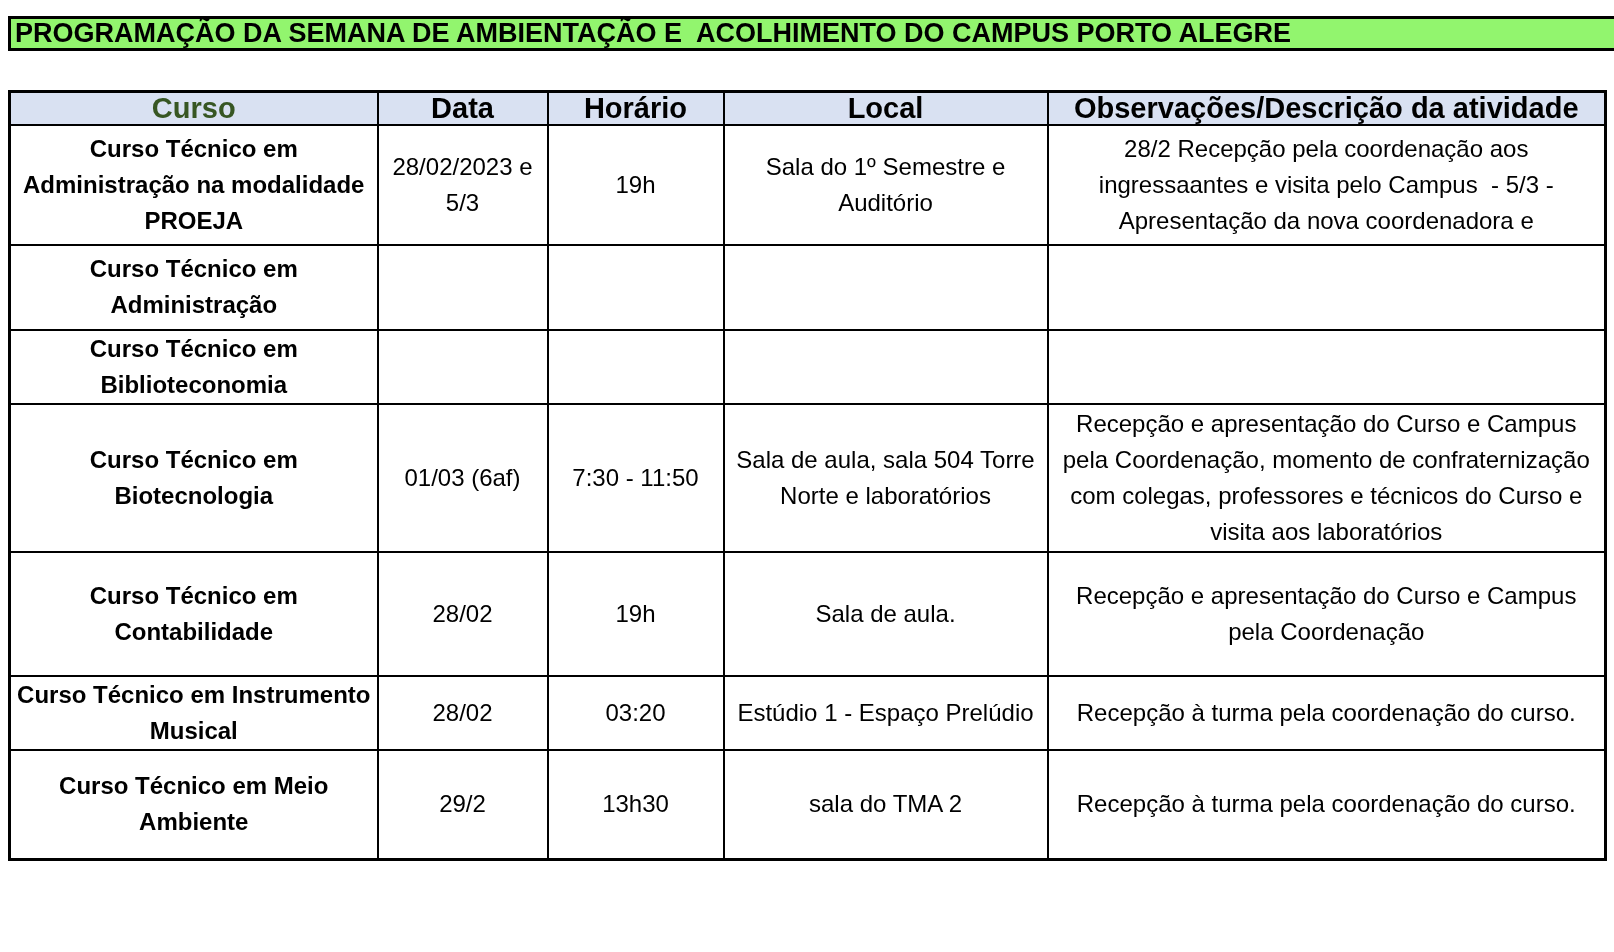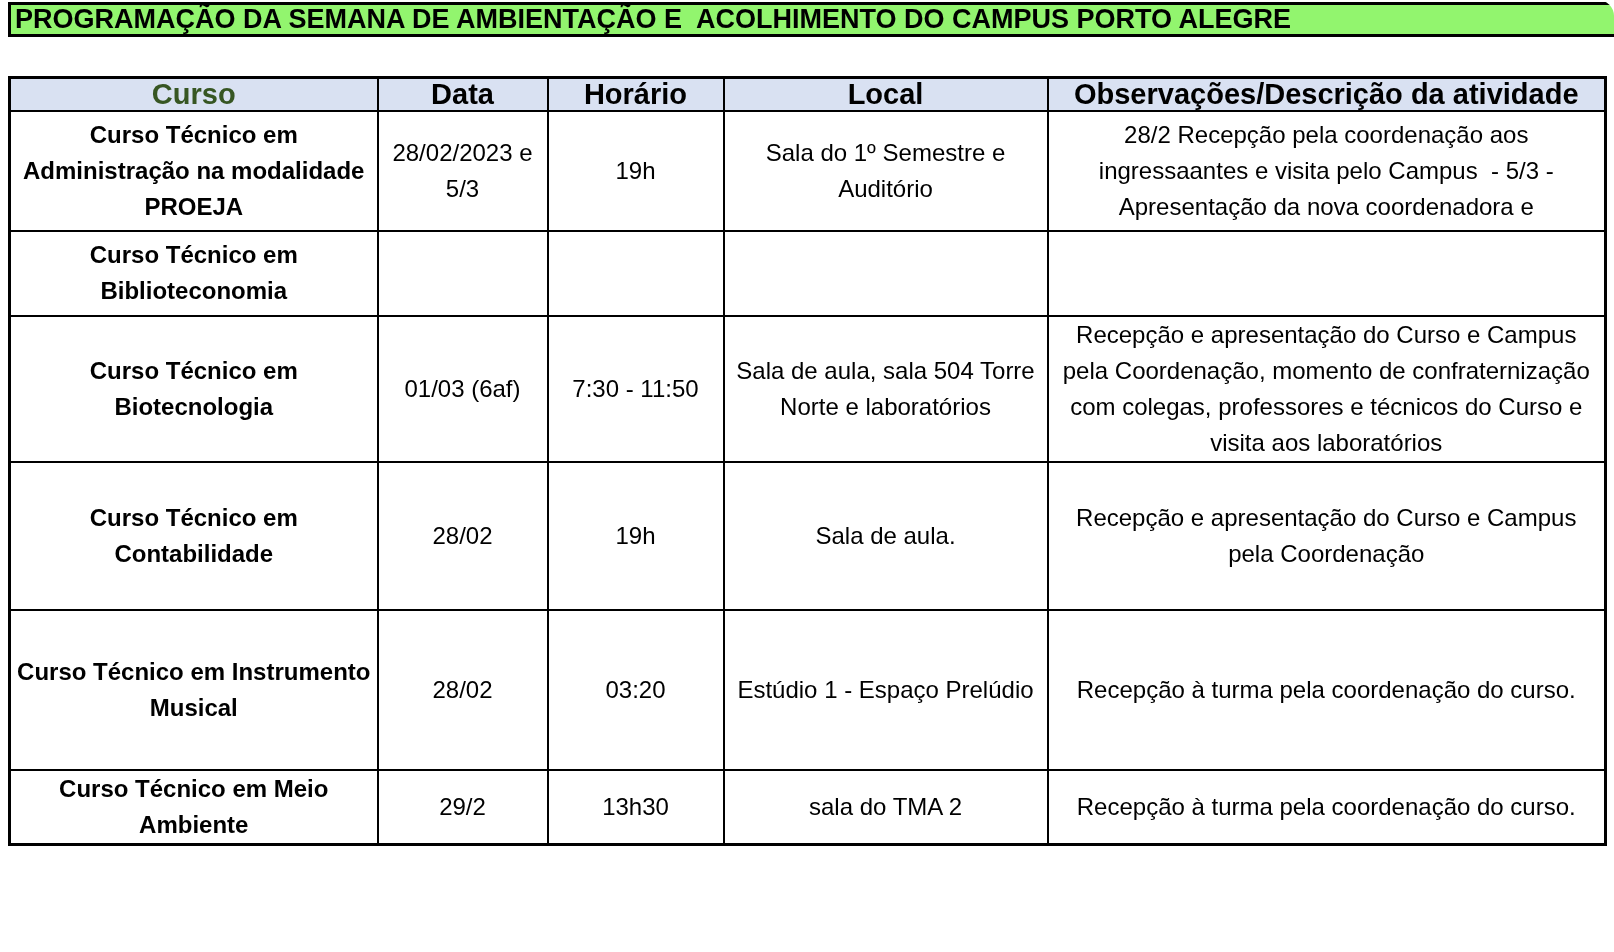--- a/index.html
+++ b/index.html
@@ -6,21 +6,21 @@
     margin: 0;
     padding: 0;
     background: #ffffff;
     font-family: "Liberation Sans", "DejaVu Sans", sans-serif;
     color: #000000;
   }
   .page {
     width: 1614px;
     height: 952px;
     box-sizing: border-box;
-    padding: 2px 8px 0 8px;
+    padding: 16px 8px 0 8px;
     overflow: hidden;
     border-radius: 16px;
   }
   .title-bar {
     box-sizing: border-box;
     width: 1606px;            
     height: 35px;
     background: #92F56E;
     border: 3px solid #000;
     border-right: none;
@@ -61,21 +61,21 @@
   tbody td {
     font-size: 24px;
     line-height: 36px;
   }
   tbody td.course { font-weight: bold; }
   
   tbody tr:nth-child(1) { height: 120px; margin-top: 47px; }
   tbody tr:nth-child(2) { height: 85px;  }
   tbody tr:nth-child(3) { height: 71px;  }
   tbody tr:nth-child(4) { height: 148px; }
-  tbody tr:nth-child(5) { height: 160px; }
+  tbody tr:nth-child(5) { height: 124px; }
   tbody tr:nth-child(6) { height: 64px;  }
   tbody tr:nth-child(7) { height: 110px;  }
   tbody tr:nth-child(8) { height: 90px;  }
   col.c-curso   { width: 368px; }
   col.c-data    { width: 170px; }
   col.c-horario { width: 176px; }
   col.c-local   { width: 324px; }
   col.c-obs     { width: 558px; }
 </style>
 </head>
@@ -106,20 +106,27 @@
     </thead>
     <tbody>
       <tr>
         <td class="course">Curso Técnico em Administração na modalidade PROEJA</td>
         <td>28/02/2023 e 5/3</td>
         <td>19h</td>
         <td>Sala do 1º Semestre e Auditório</td>
         <td>28/2 Recepção pela coordenação aos ingressaantes e visita pelo Campus  - 5/3 - Apresentação da nova coordenadora e</td>
       </tr>
       <tr>
+        <td class="course">Curso Técnico em Administração</td>
+        <td></td>
+        <td></td>
+        <td></td>
+        <td></td>
+      </tr>
+      <tr>
         <td class="course">Curso Técnico em Biblioteconomia</td>
         <td></td>
         <td></td>
         <td></td>
         <td></td>
       </tr>
       <tr>
         <td class="course">Curso Técnico em Biotecnologia</td>
         <td>01/03 (6af)</td>
         <td>7:30 - 11:50</td>

